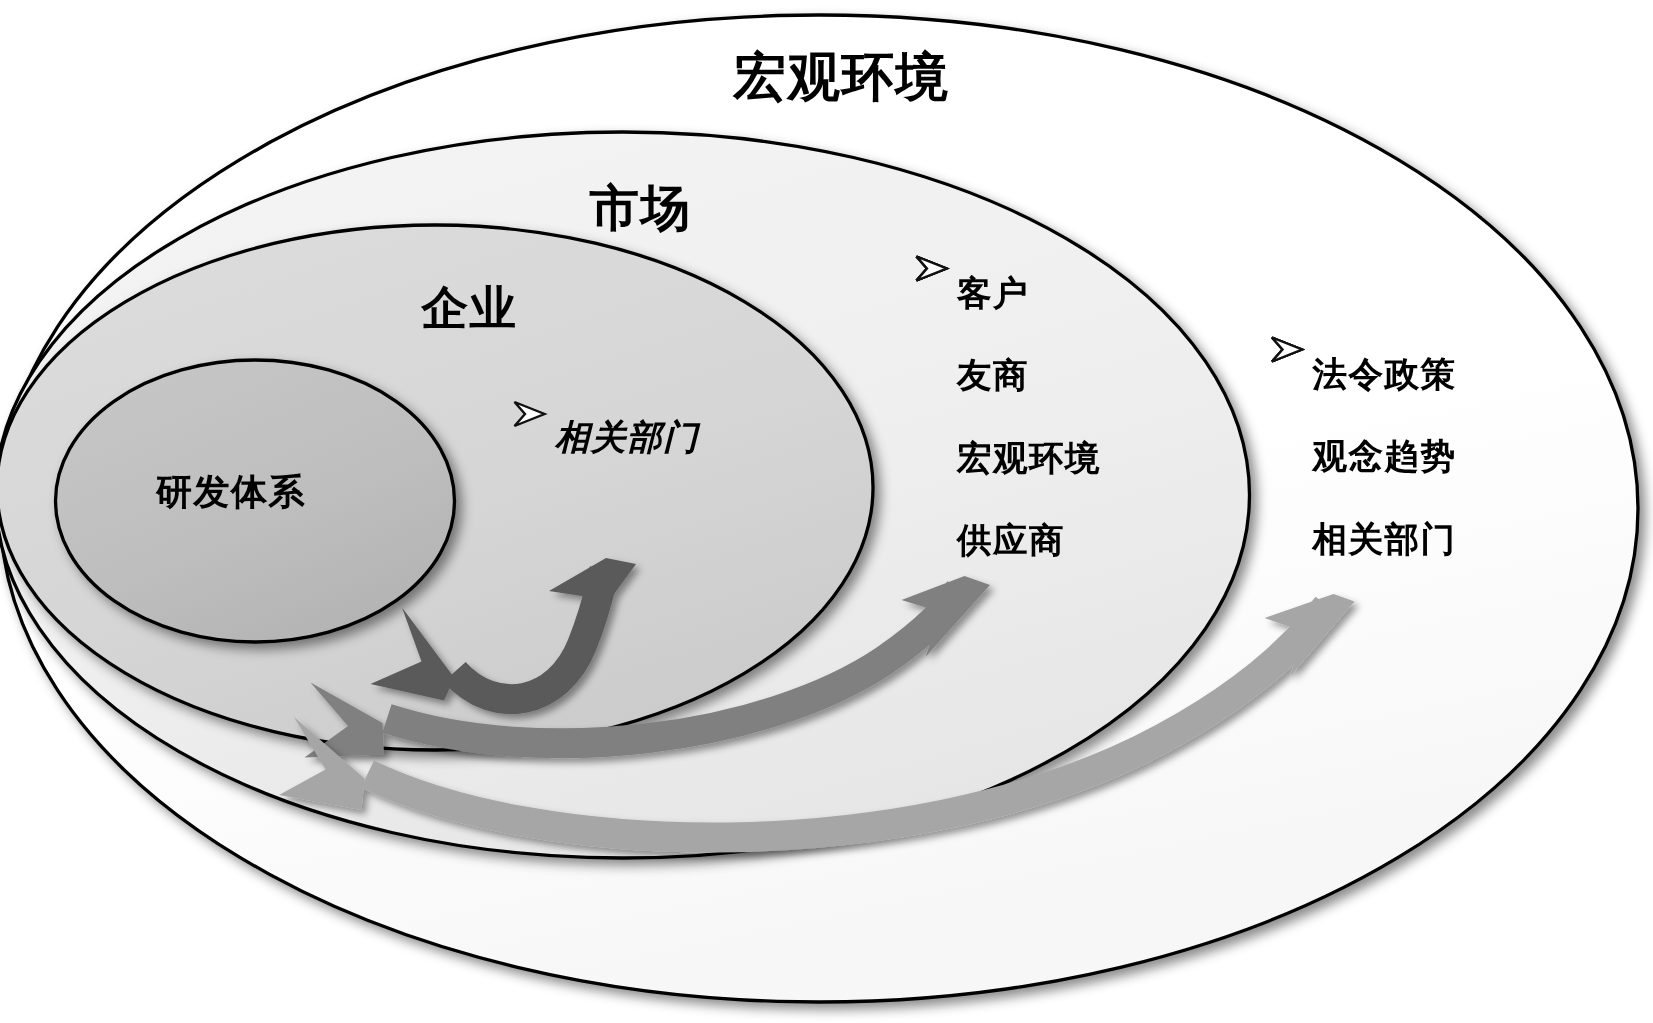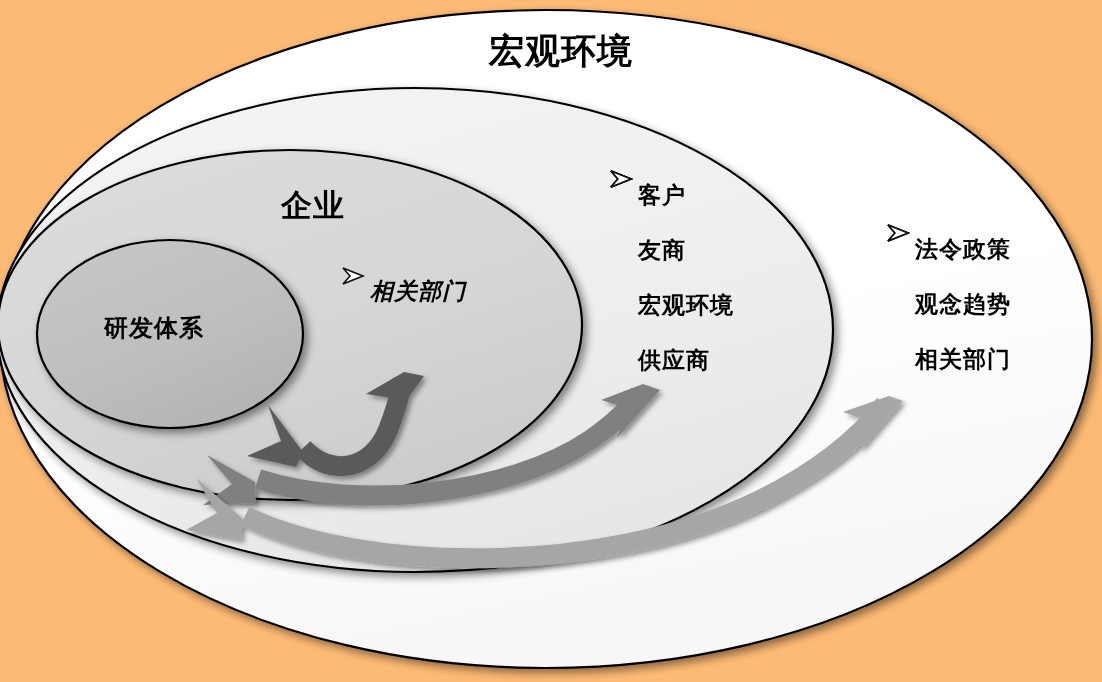--- a/index.html
+++ b/index.html
@@ -1,19 +1,19 @@
 <!DOCTYPE html>
 <html><head>
 <meta charset="utf-8">
 <style>
   html,body{margin:0;padding:0;background:#000;}
   #stage{
     position:relative;
     width:1102px;height:682px;
-    background:#fdba74;
+    background:#ffffff;
     overflow:hidden;
     font-family:"DejaVu Sans","Liberation Sans",sans-serif;
   }
   #stage svg{position:absolute;left:0;top:0;}
   .lbl{
     position:absolute;
     color:#000;
     font-weight:bold;
     white-space:nowrap;
     letter-spacing:1px;
@@ -37,21 +37,21 @@
   .bullet-tx{
     font-size:23px;font-weight:bold;color:#000;
     letter-spacing:1px;white-space:nowrap;
     font-family:"DejaVu Sans","Liberation Sans",sans-serif;
   }
 
   #list-ent{left:340px;top:265px;}
   #list-ent .bullet-row{height:52px;font-style:italic;}
   #list-mkt{left:608px;top:168px;}
   #list-mkt .bullet-row{height:55px;}
-  #list-mac{left:885px;top:222px;}
+  #list-mac{left:845px;top:222px;}
   #list-mac .bullet-row{height:55px;}
 </style>
 </head>
 <body>
 
 <div id="stage">
 
   <svg width="1102" height="682" viewBox="0 0 1102 682">
     <defs>
       <linearGradient id="gMacro" x1="0" y1="0" x2="0.35" y2="1">
@@ -103,20 +103,21 @@
     </g>
 
     <g filter="url(#shArr)">
       <path d="M 245,516 C 360,572 600,578 760,500 C 830,465 865,430 885,404" fill="none" stroke="#a6a6a6" stroke-width="20" stroke-linecap="butt"></path>
       <polygon points="243,519 196,478 217,513 186,530 241,540" fill="#a6a6a6"></polygon>
       <polygon points="889,396 843,412 869,421 860,451 903,401" fill="#a6a6a6"></polygon>
     </g>
   </svg>
 
   <div class="lbl title-macro">宏观环境</div>
+  <div class="lbl title-market">市场</div>
   <div class="lbl title-ent">企业</div>
   <div class="lbl title-rd">研发体系</div>
 
   <div class="bullet-list" id="list-ent">
     <div class="bullet-row">
       <span class="bullet-ico">
         <svg width="26" height="22" viewBox="0 0 26 22">
             <path d="M3 3 L23 11 L3 19 L10 11 Z" fill="#ffffff" stroke="#111111" stroke-width="1.6" stroke-linejoin="miter"></path>
           </svg>
       </span>

